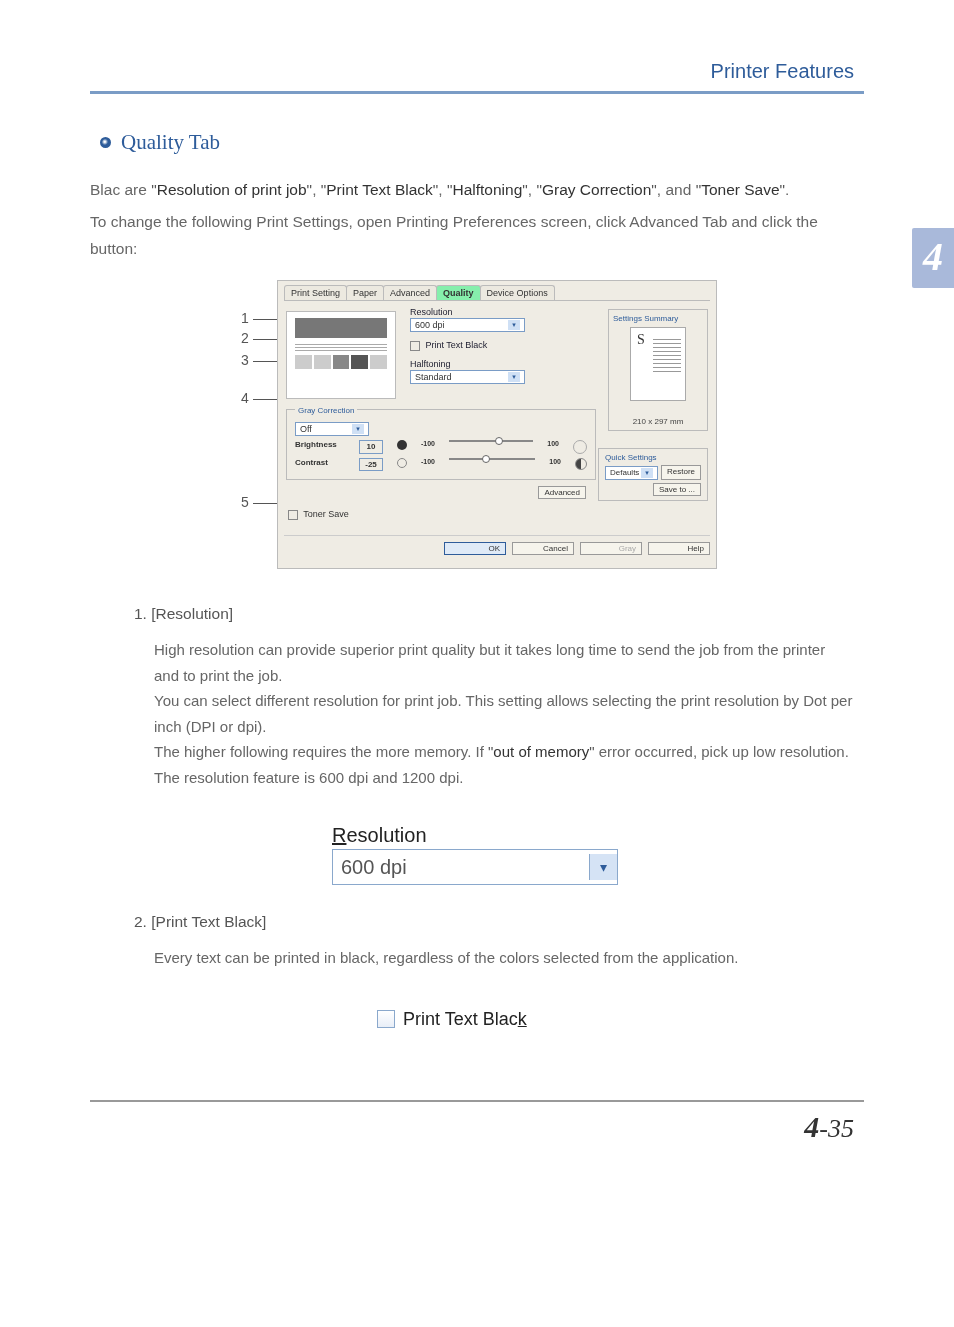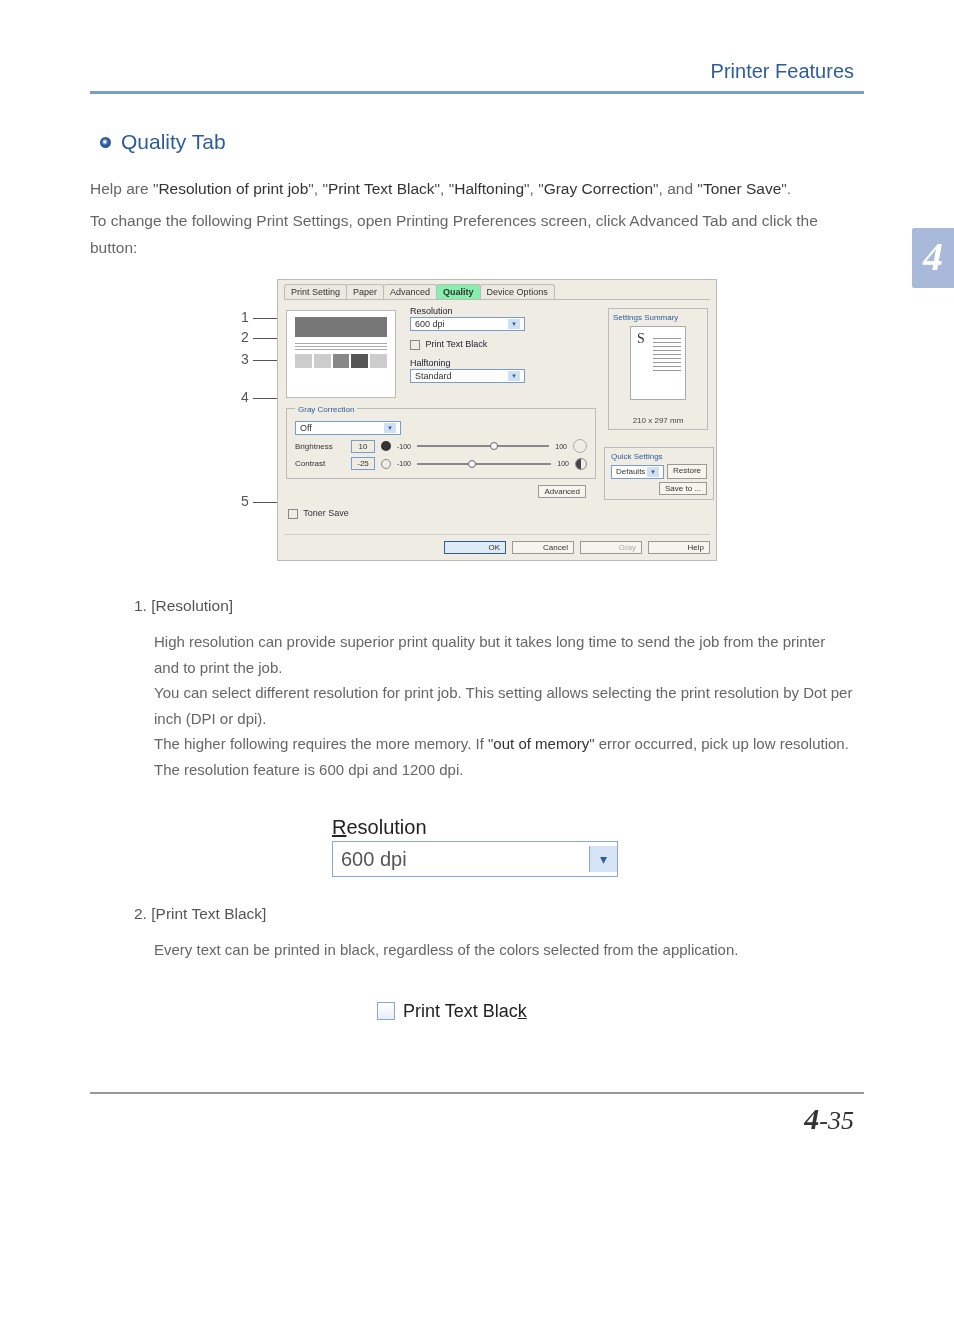--- a/index.html
+++ b/index.html
@@ -37,20 +37,21 @@
     height: 11px;
     border-radius: 50%;
     border: 2px solid #2e5c9a;
     background: radial-gradient(circle at 40% 40%, #fff 10%, #2e5c9a 55%);
     margin-left: 10px;
   }
   .section-title {
     color: #2e5c9a;
     font-size: 21px;
     font-weight: normal;
+    font-family: Liberation Serif, serif;
   }
   .intro {
     margin-top: 22px;
     font-size: 15.5px;
     line-height: 1.7;
     color: #666;
   }
   .intro .q { color: #555; }
   .intro .term { color: #333; }
   .side-tab {
@@ -88,21 +89,21 @@
     vertical-align:middle;
   }
   .dialog {
     border: 1px solid #bbb;
     background: #efece4;
     font-size: 9px;
     color: #333;
     position: relative;
     width: 440px;
     margin-left: 30px;
-    padding-bottom: 6px;
+    padding-bottom: 13px;
   }
   .tabs {
     display:flex;
     border-bottom:1px solid #bbb;
     margin: 4px 6px 0;
     gap:0;
   }
   .tabs span {
     padding:2px 6px;
     border:1px solid #bbb;
@@ -192,31 +193,31 @@
 
   .gray-corr {
     position:absolute;
     top:108px;left:8px;right:120px;
     border:1px solid #bbb;
     padding:6px 8px 8px;
   }
   .gray-corr .gc-title{
     position:relative;top:-11px;background:#efece4;padding:0 3px;font-size:8px;color:#2e5c9a;display:inline-block;
   }
-  .gc-row{display:flex;align-items:center;gap:6px;margin-top:4px;}
+  .gc-row{display:flex;gap:14px;margin-top:4px;font-weight:bold;}
   .gc-row .gc-lbl{width:50px;font-size:8px;}
   .numbox{border:1px solid #7a9cc6;width:24px;text-align:center;font-size:8px;padding:1px 0;}
   .slider{flex:1;height:2px;background:#888;position:relative;}
   .slider .thumb{position:absolute;top:-3px;width:8px;height:8px;border-radius:50%;border:1px solid #666;background:#fff;}
   .sun{width:14px;height:14px;border:1px solid #aaa;border-radius:50%;position:relative;}
   .moon{width:12px;height:12px;border-radius:50%;border:1px solid #888;background:linear-gradient(90deg,#444 50%,transparent 50%);}
 
   .toner-row{position:absolute;top:208px;left:10px;font-size:9px;}
   .quick-set{
-    position:absolute;bottom:30px;right:2px;border:1px solid #bbb;padding:4px 6px;width:110px;font-size:8px;
+    position:absolute;bottom:30px;right:8px;border:1px solid #bbb;padding:4px 6px;width:110px;font-size:8px;
   }
   .quick-set .qs-title{color:#2e5c9a;font-size:8px;}
   .btn-mini{border:1px solid #999;background:#f6f4ec;padding:1px 5px;font-size:8px;display:inline-block;}
   .adv-btn{position:absolute;bottom:32px;right:130px;}
   .bottom-btns{
     display:flex;gap:6px;justify-content:flex-end;
     border-top:1px solid #ccc;margin:4px 6px 0;padding-top:6px;
   }
   .bottom-btns .btn-mini{width:62px;text-align:right;}
   .bottom-btns .btn-primary{border-color:#2e5c9a;background:#dfeaf7;}
@@ -301,21 +302,21 @@
 <hr class="header-rule">
 
 <div class="side-tab">4</div>
 
 <div class="section-heading">
   <span class="bullet"></span>
   <span class="section-title">Quality Tab</span>
 </div>
 
 <p class="intro">
-  <span>Help are </span>
+  <span>Blac are </span>
   <span class="q">"</span><span class="term">Resolution of print job</span><span class="q">"</span>, 
   <span class="q">"</span><span class="term">Print Text Black</span><span class="q">"</span>, 
   <span class="q">"</span><span class="term">Halftoning</span><span class="q">"</span>, 
   <span class="q">"</span><span class="term">Gray Correction</span><span class="q">"</span><span>, and </span>
   <span class="q">"</span><span class="term">Toner Save</span><span class="q">"</span><span>.</span>
 </p>
 <p class="intro" style="margin-top:6px;">To change the following Print Settings, open Printing Preferences screen, click Advanced Tab and click the button:</p>
 
 <div class="dialog-wrap">
   <div class="call" style="top:30px;left:-6px;"><span>1</span><span class="line" style="width:28px;margin-left:4px;"></span></div>
@@ -378,21 +379,21 @@
               <div></div>
               <div></div>
               <div></div>
             </div>
         </div>
         <div class="ss-dim">210 x 297 mm</div>
       </div>
 
       <div class="gray-corr">
         <span class="gc-title">Gray Correction</span>
-        <div class="select-mini" style="width:106px;margin-top:-4px;">
+        <div class="select-mini" style="width:74px;margin-top:-4px;">
           <span>Off</span>
             <span class="chev">▾</span>
         </div>
         <div class="gc-row">
           <span class="gc-lbl">Brightness</span>
           <span class="numbox">10</span>
           <span style="width:10px;height:10px;border-radius:50%;background:#333;display:inline-block;"></span>
           <span style="font-size:7px;">-100</span>
           <div class="slider">
               <div class="thumb" style="left:55%;"></div>

